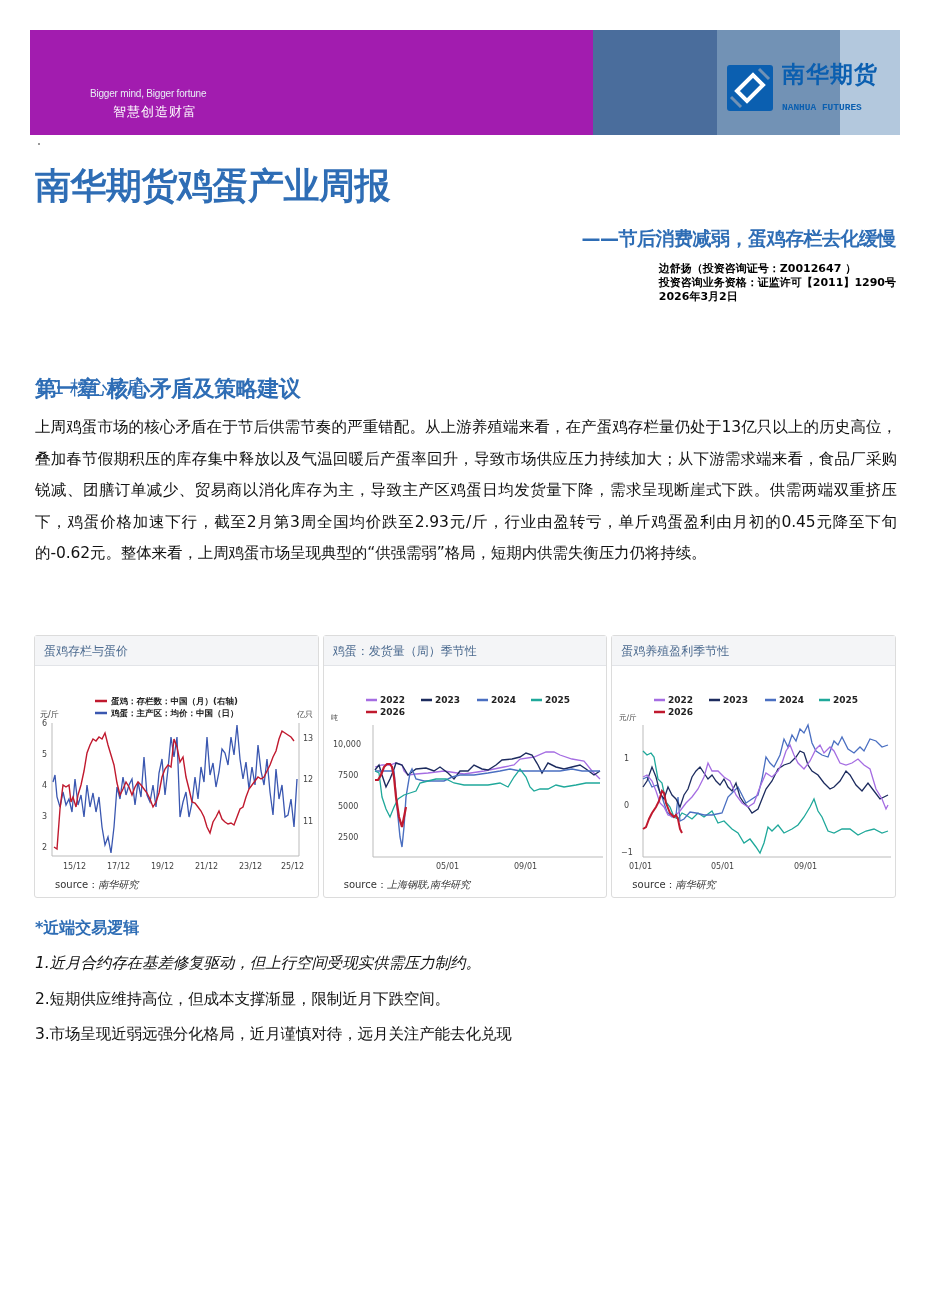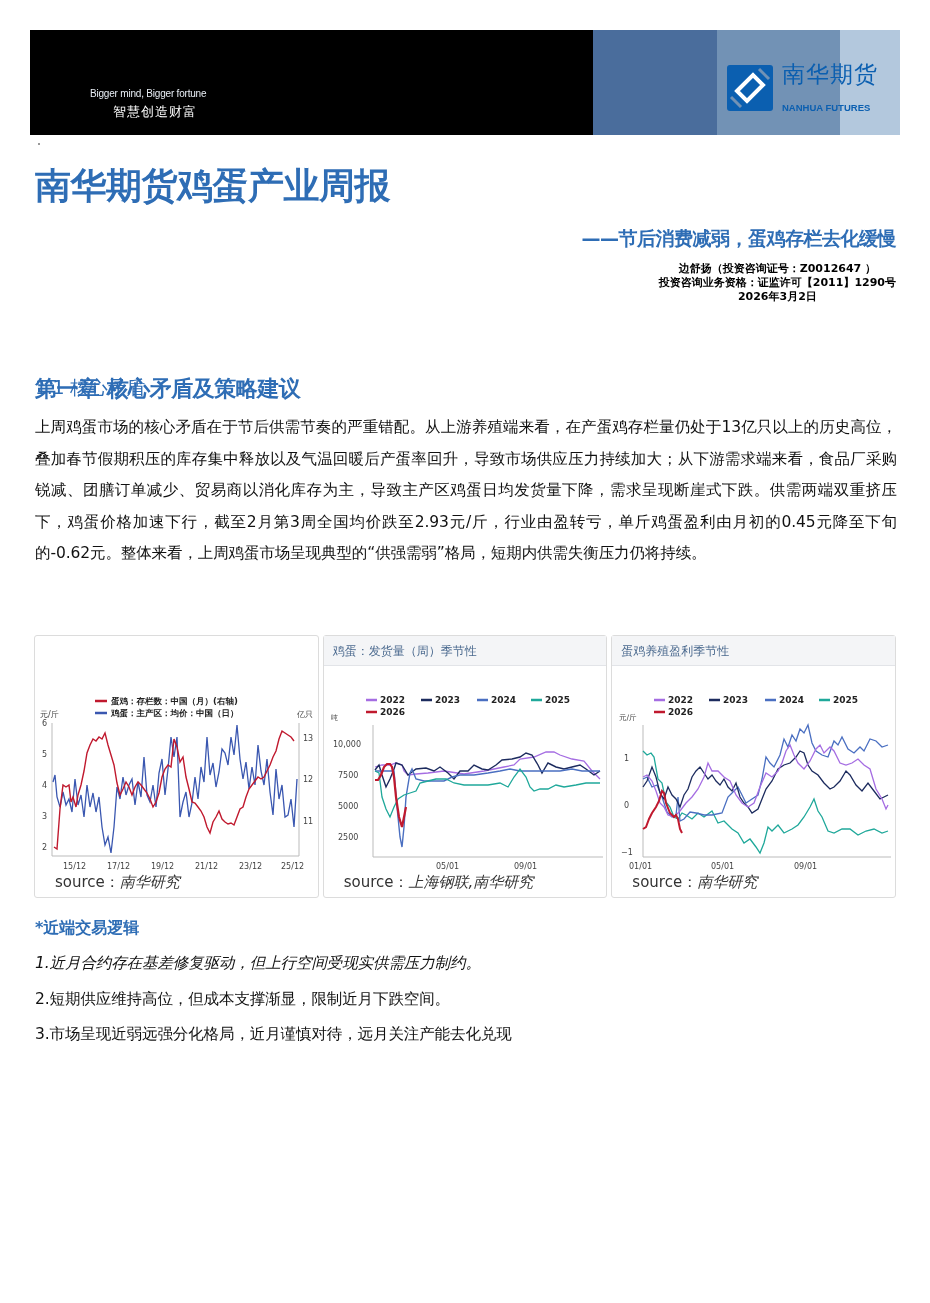--- a/index.html
+++ b/index.html
@@ -1,50 +1,50 @@
 <!DOCTYPE html>
 <html><head>
 <meta charset="utf-8">
 <style>
   * { box-sizing: border-box; margin: 0; padding: 0; }
   html, body { width: 930px; height: 1303px; background: #ffffff; overflow: hidden; }
   body { position: relative; font-family: "DejaVu Sans", "Liberation Sans", sans-serif; color: #111; }
 
   .banner { position: absolute; left: 30px; top: 30px; width: 870px; height: 105px; display: flex; }
-  .banner .seg1 { width: 597px; height: 100%; background: #000000; position: relative; }
+  .banner .seg1 { width: 597px; height: 100%; background: #a21caf; position: relative; }
   .banner .seg2 { width: 131px; height: 100%; background: #4a6d9c; }
   .banner .seg3 { width: 130px; height: 100%; background: #7292b5; }
   .banner .seg4 { width: 64px; height: 100%; background: #b3c8dd; }
   .slogan-en { position: absolute; left: 60px; top: 58px; font-size: 10px; color: #e8eef5; font-family: "Liberation Sans", sans-serif; letter-spacing: -0.2px; }
   .slogan-cn { position: absolute; left: 83px; top: 73px; font-size: 13px; color: #ffffff; letter-spacing: 1px; }
   .logo { position: absolute; left: 727px; top: 62px; display: flex; align-items: center; }
   .logo-mark { width: 46px; height: 46px; background: #0b5fb0; border-radius: 3px; position: relative; overflow: hidden; }
   .logo-mark svg { position: absolute; left: 0; top: 0; }
   .logo-text { margin-left: 9px; display: flex; flex-direction: column; }
-  .logo-cn { font-size: 23px; font-weight: normal; color: #0b5fb0; letter-spacing: 1px; line-height: 24px; }
-  .logo-en { font-size: 9.5px; font-weight: bold; color: #0b5fb0; font-family: Liberation Sans, sans-serif; line-height: 12px; margin-top: 16px; }
+  .logo-cn { font-size: 23px; font-weight: bold; color: #0b5fb0; letter-spacing: 1px; line-height: 24px; }
+  .logo-en { font-size: 9.5px; font-weight: bold; color: #0b5fb0; font-family: Liberation Mono, monospace; line-height: 12px; margin-top: 16px; }
 
   .tiny-dot { position: absolute; left: 38px; top: 143px; width: 2px; height: 2px; background: #999; }
 
   .doc-title { position: absolute; left: 35px; top: 162px; font-size: 36px; font-weight: bold; color: #2e6db5; letter-spacing: -0.5px; }
   .subtitle { position: absolute; right: 34px; top: 226px; font-size: 19px; font-weight: bold; color: #2e6db5; letter-spacing: -0.5px; }
-  .meta { position: absolute; right: 34px; top: 262px; text-align: center; font-size: 11px; font-weight: bold; line-height: 14px; color: #000; }
+  .meta { position: absolute; right: 34px; top: 262px; text-align: left; font-size: 11px; font-weight: bold; line-height: 14px; color: #000; }
 
   .chapter { position: absolute; left: 35px; top: 330px; font-size: 22px; font-weight: bold; color: #2e6db5; letter-spacing: -0.5px; margin-top: 44px; }
   .section { position: absolute; left: 35px; top: 375px; font-size: 19px; font-weight: normal; color: #2e6db5; letter-spacing: -0.3px; }
 
   .para { position: absolute; left: 35px; top: 412px; width: 862px; font-size: 15.5px; line-height: 31.5px; color: #111; text-align: justify; letter-spacing: -0.1px; }
 
   .charts { position: absolute; left: 34px; top: 635px; width: 862px; height: 263px; display: flex; }
   .chart-card { width: 287px; height: 263px; border: 1px solid #dcdcdc; border-radius: 3px; background: #fff; position: relative; margin-right: 0; }
   .chart-card + .chart-card { margin-left: 4px; }
   .chart-head { height: 30px; background: #f4f5f7; border-bottom: 1px solid #e2e4e8; font-size: 12px; color: #4b6a8f; padding-left: 9px; line-height: 30px; }
   .chart-body { position: absolute; left: 0; top: 31px; width: 100%; height: 231px; }
   .chart-body svg { position: absolute; left: 0; top: 0; }
-  .chart-source { position: absolute; left: 20px; bottom: 6px; font-size: 15px; color: #333; }
+  .chart-source { position: absolute; left: 20px; bottom: 6px; font-size: 10px; color: #333; }
   .chart-source i { font-style: italic; }
 
   .logic-title { position: absolute; left: 35px; top: 918px; font-size: 16px; font-weight: bold; color: #2e6db5; }
   .logic-item { position: absolute; left: 35px; font-size: 15.5px; color: #111; letter-spacing: -0.1px; }
 </style>
 </head>
 <body>
 
 <div class="banner">
   <div class="seg1">
@@ -78,20 +78,21 @@
   <div>2026年3月2日</div>
 </div>
 
 <div class="chapter">第一章 核心矛盾及策略建议</div>
 <div class="section">1.1 核心矛盾</div>
 <div class="para">上周鸡蛋市场的核心矛盾在于节后供需节奏的严重错配。从上游养殖端来看，在产蛋鸡存栏量仍处于13亿只以上的历史高位，叠加春节假期积压的库存集中释放以及气温回暖后产蛋率回升，导致市场供应压力持续加大；从下游需求端来看，食品厂采购锐减、团膳订单减少、贸易商以消化库存为主，导致主产区鸡蛋日均发货量下降，需求呈现断崖式下跌。供需两端双重挤压下，鸡蛋价格加速下行，截至2月第3周全国均价跌至2.93元/斤，行业由盈转亏，单斤鸡蛋盈利由月初的0.45元降至下旬的-0.62元。整体来看，上周鸡蛋市场呈现典型的“供强需弱”格局，短期内供需失衡压力仍将持续。</div>
 
 <div class="charts">
 
   <div class="chart-card">
+    <div class="chart-head">蛋鸡存栏与蛋价</div>
     <div class="chart-body">
       <svg width="287" height="231" viewBox="0 0 287 231">
 
         <line x1="60" y1="34" x2="72" y2="34" stroke="#c0192e" stroke-width="2.5"></line>
         <text x="76" y="37" font-size="8.5" font-weight="bold" fill="#222">蛋鸡：存栏数：中国（月）(右轴)</text>
         <line x1="60" y1="46" x2="72" y2="46" stroke="#3a57b0" stroke-width="2.5"></line>
         <text x="76" y="49" font-size="8.5" font-weight="bold" fill="#222">鸡蛋：主产区：均价：中国（日）</text>
 
         <text x="5" y="50" font-size="8" fill="#444">元/斤</text>
         <text x="262" y="50" font-size="8" fill="#444">亿只</text>

